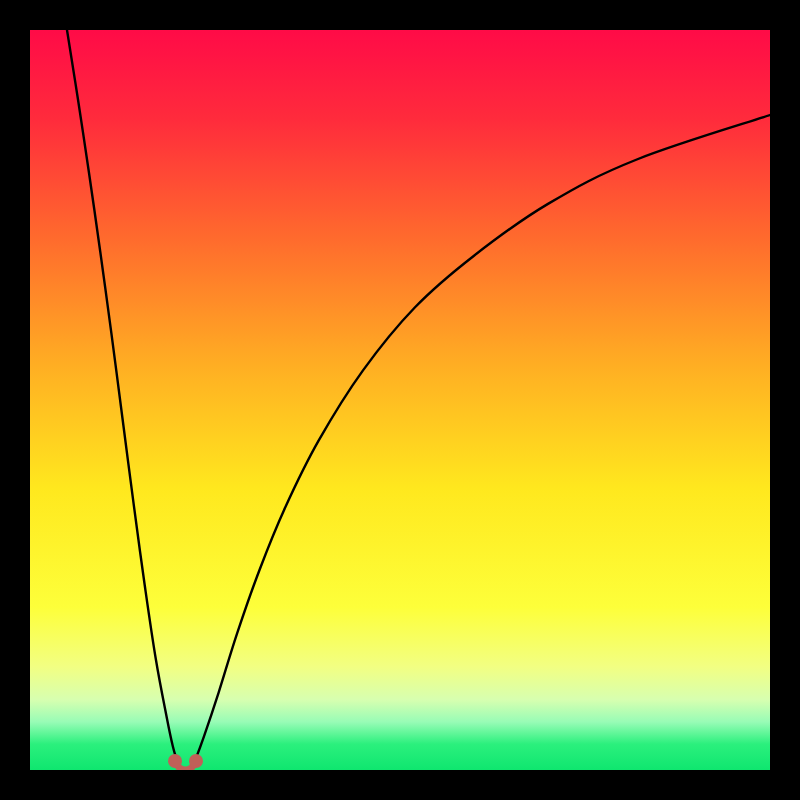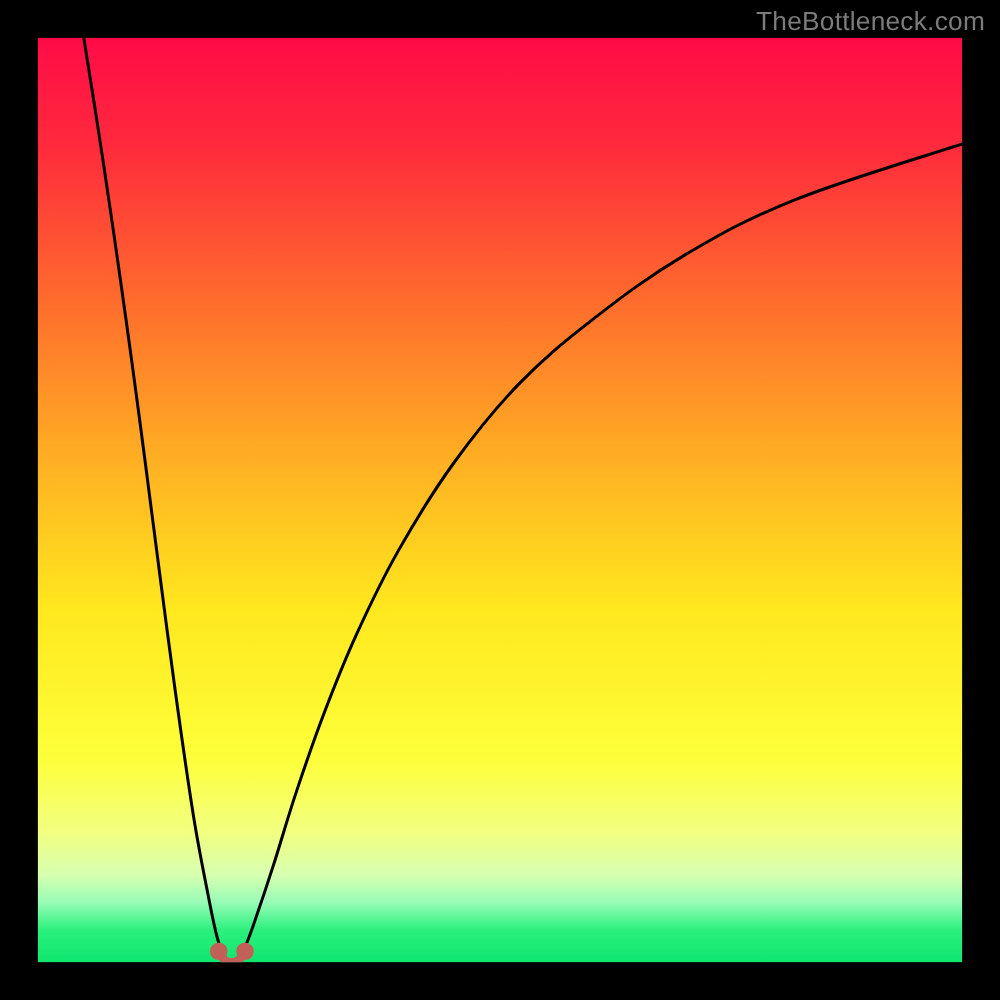--- a/index.html
+++ b/index.html
@@ -57,21 +57,20 @@
     border-radius: 50%;
     background: #c06058;
     transform: translate(-50%, -50%);
   }
 </style>
 </head>
 <body>
 
 <div class="frame">
 
-  <div class="watermark">TheBottleneck.com</div>
 
   <div class="plot-area">
     <svg class="gradient" viewBox="0 0 740 740" preserveAspectRatio="none">
       <defs>
         <linearGradient id="bg-grad" x1="0" y1="0" x2="0" y2="1">
             <stop offset="0%" stop-color="#ff0b47"></stop>
             <stop offset="12%" stop-color="#ff2b3c"></stop>
             <stop offset="28.000000000000004%" stop-color="#ff6a2d"></stop>
             <stop offset="45%" stop-color="#ffad23"></stop>
             <stop offset="62%" stop-color="#ffe81e"></stop>

